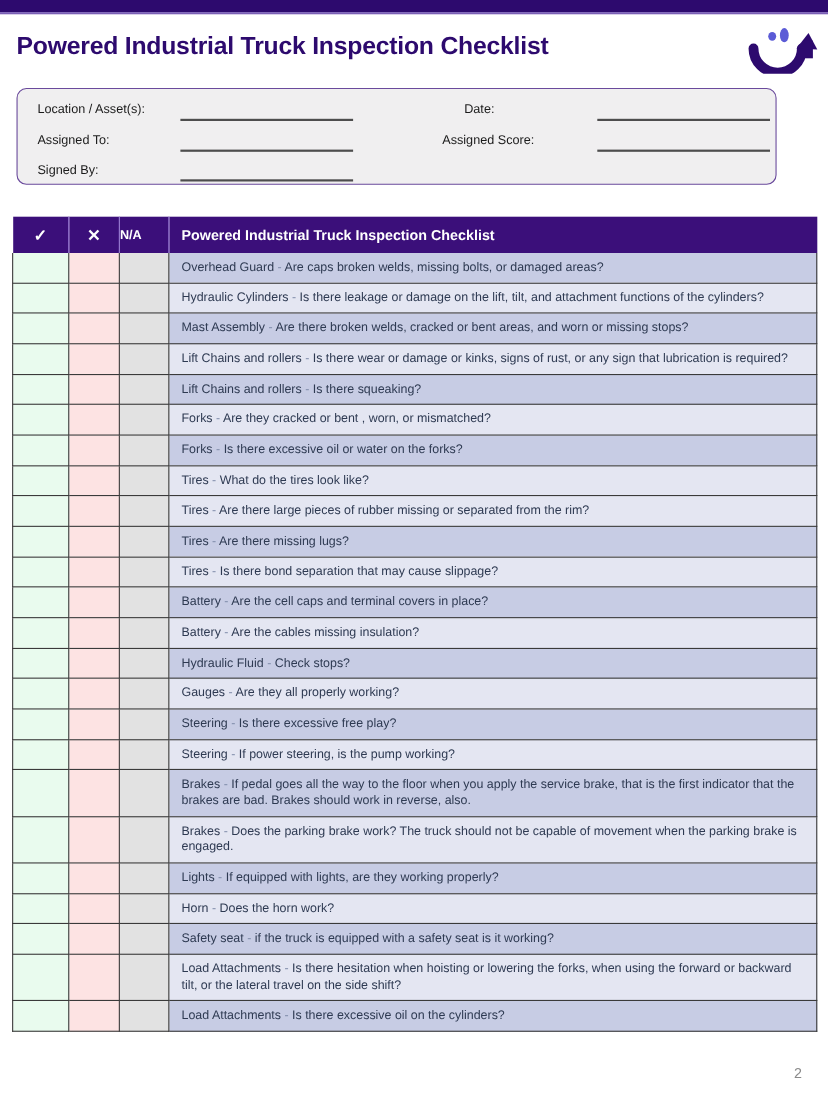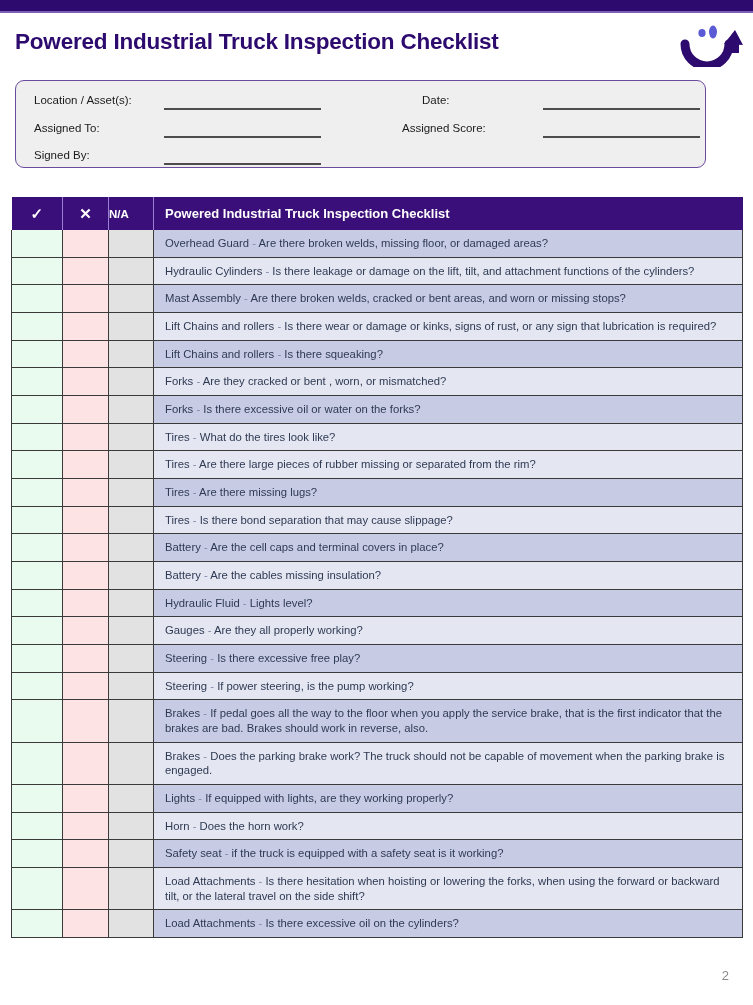--- a/index.html
+++ b/index.html
@@ -230,21 +230,21 @@
       <th class="h-mark">✕</th>
       <th class="h-na">N/A</th>
       <th class="h-title">Powered Industrial Truck Inspection Checklist</th>
     </tr>
   </thead>
   <tbody id="checklist-body">
       <tr class="row-a">
         <td class="c-ok"></td>
         <td class="c-no"></td>
         <td class="c-na"></td>
-        <td class="c-txt"><span>Overhead Guard</span><span class="sep"> - </span><span>Are there broken welds, missing floor, or damaged areas?</span></td>
+        <td class="c-txt"><span>Overhead Guard</span><span class="sep"> - </span><span>Are caps broken welds, missing bolts, or damaged areas?</span></td>
       </tr>
       <tr class="row-b">
         <td class="c-ok"></td>
         <td class="c-no"></td>
         <td class="c-na"></td>
         <td class="c-txt"><span>Hydraulic Cylinders</span><span class="sep"> - </span><span>Is there leakage or damage on the lift, tilt, and attachment functions of the cylinders?</span></td>
       </tr>
       <tr class="row-a">
         <td class="c-ok"></td>
         <td class="c-no"></td>
@@ -308,21 +308,21 @@
       <tr class="row-b">
         <td class="c-ok"></td>
         <td class="c-no"></td>
         <td class="c-na"></td>
         <td class="c-txt"><span>Battery</span><span class="sep"> - </span><span>Are the cables missing insulation?</span></td>
       </tr>
       <tr class="row-a">
         <td class="c-ok"></td>
         <td class="c-no"></td>
         <td class="c-na"></td>
-        <td class="c-txt"><span>Hydraulic Fluid</span><span class="sep"> - </span><span>Lights level?</span></td>
+        <td class="c-txt"><span>Hydraulic Fluid</span><span class="sep"> - </span><span>Check stops?</span></td>
       </tr>
       <tr class="row-b">
         <td class="c-ok"></td>
         <td class="c-no"></td>
         <td class="c-na"></td>
         <td class="c-txt"><span>Gauges</span><span class="sep"> - </span><span>Are they all properly working?</span></td>
       </tr>
       <tr class="row-a">
         <td class="c-ok"></td>
         <td class="c-no"></td>

